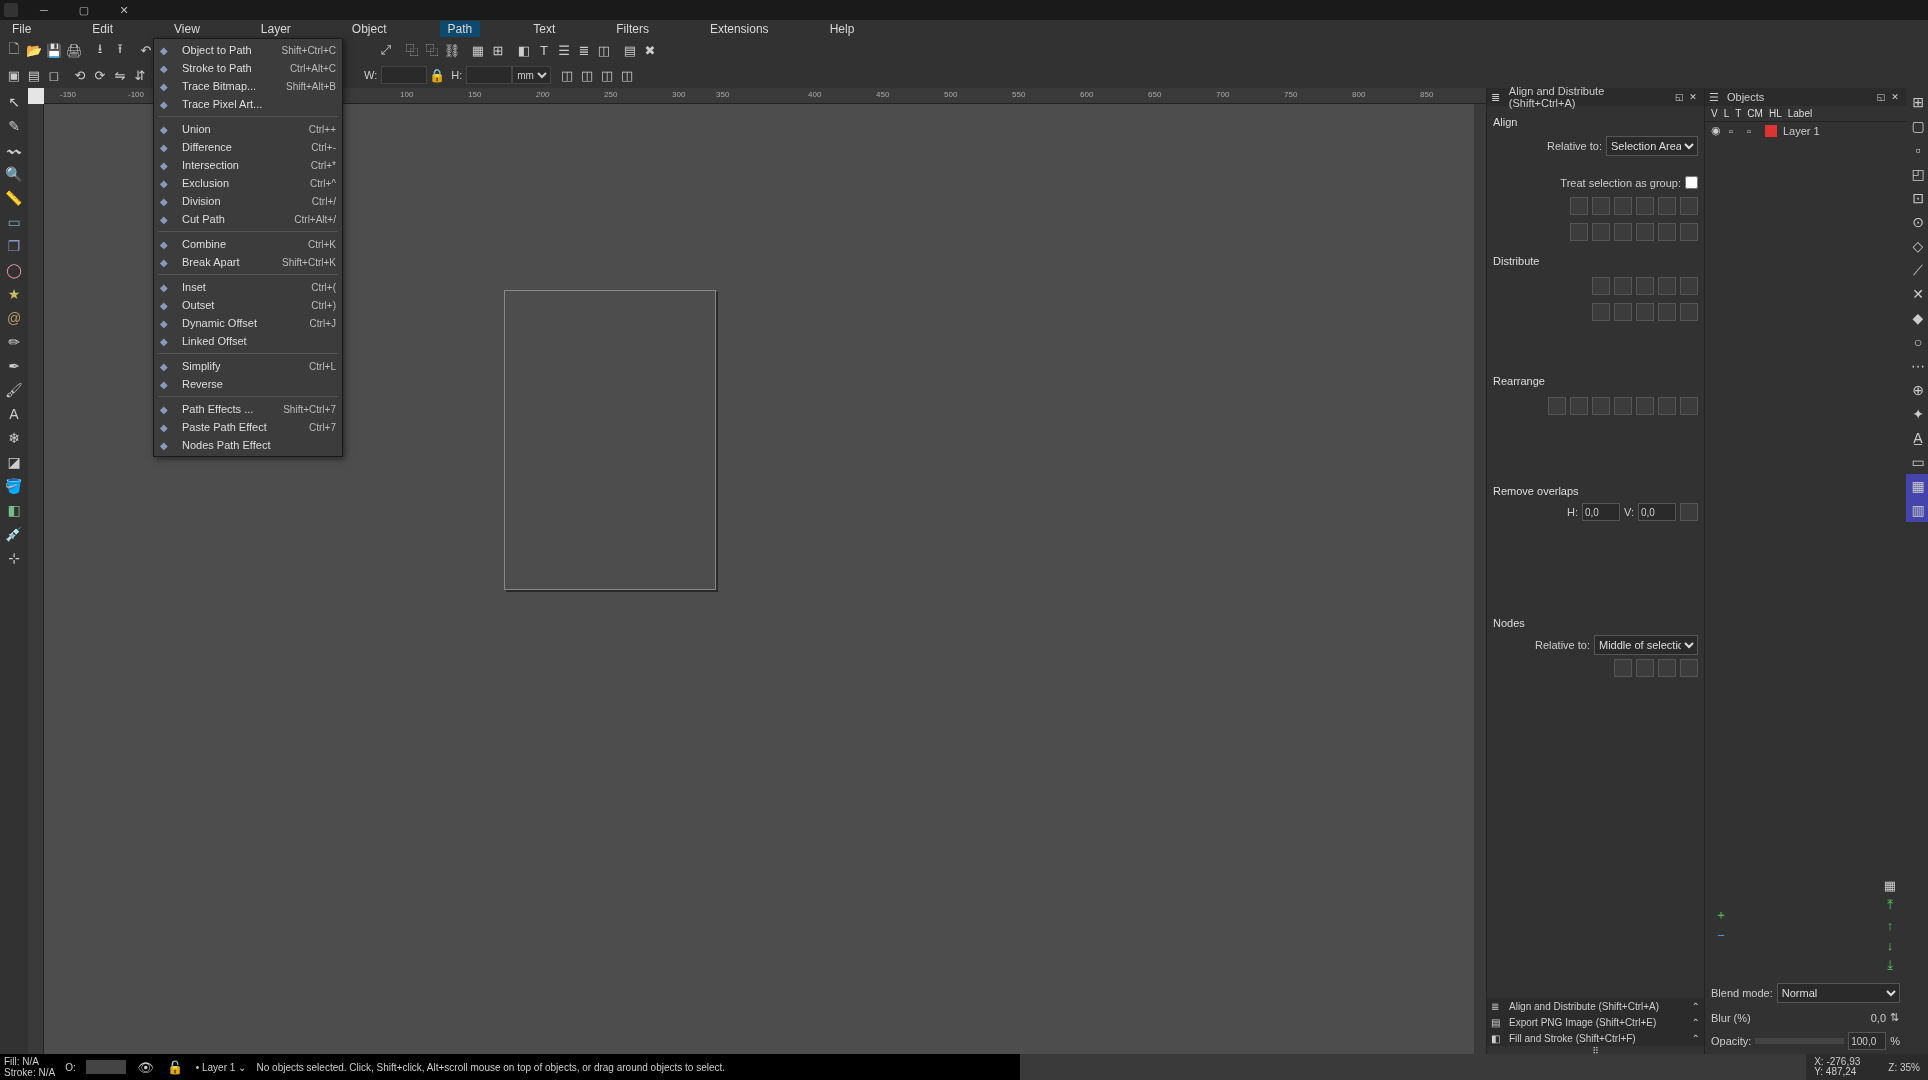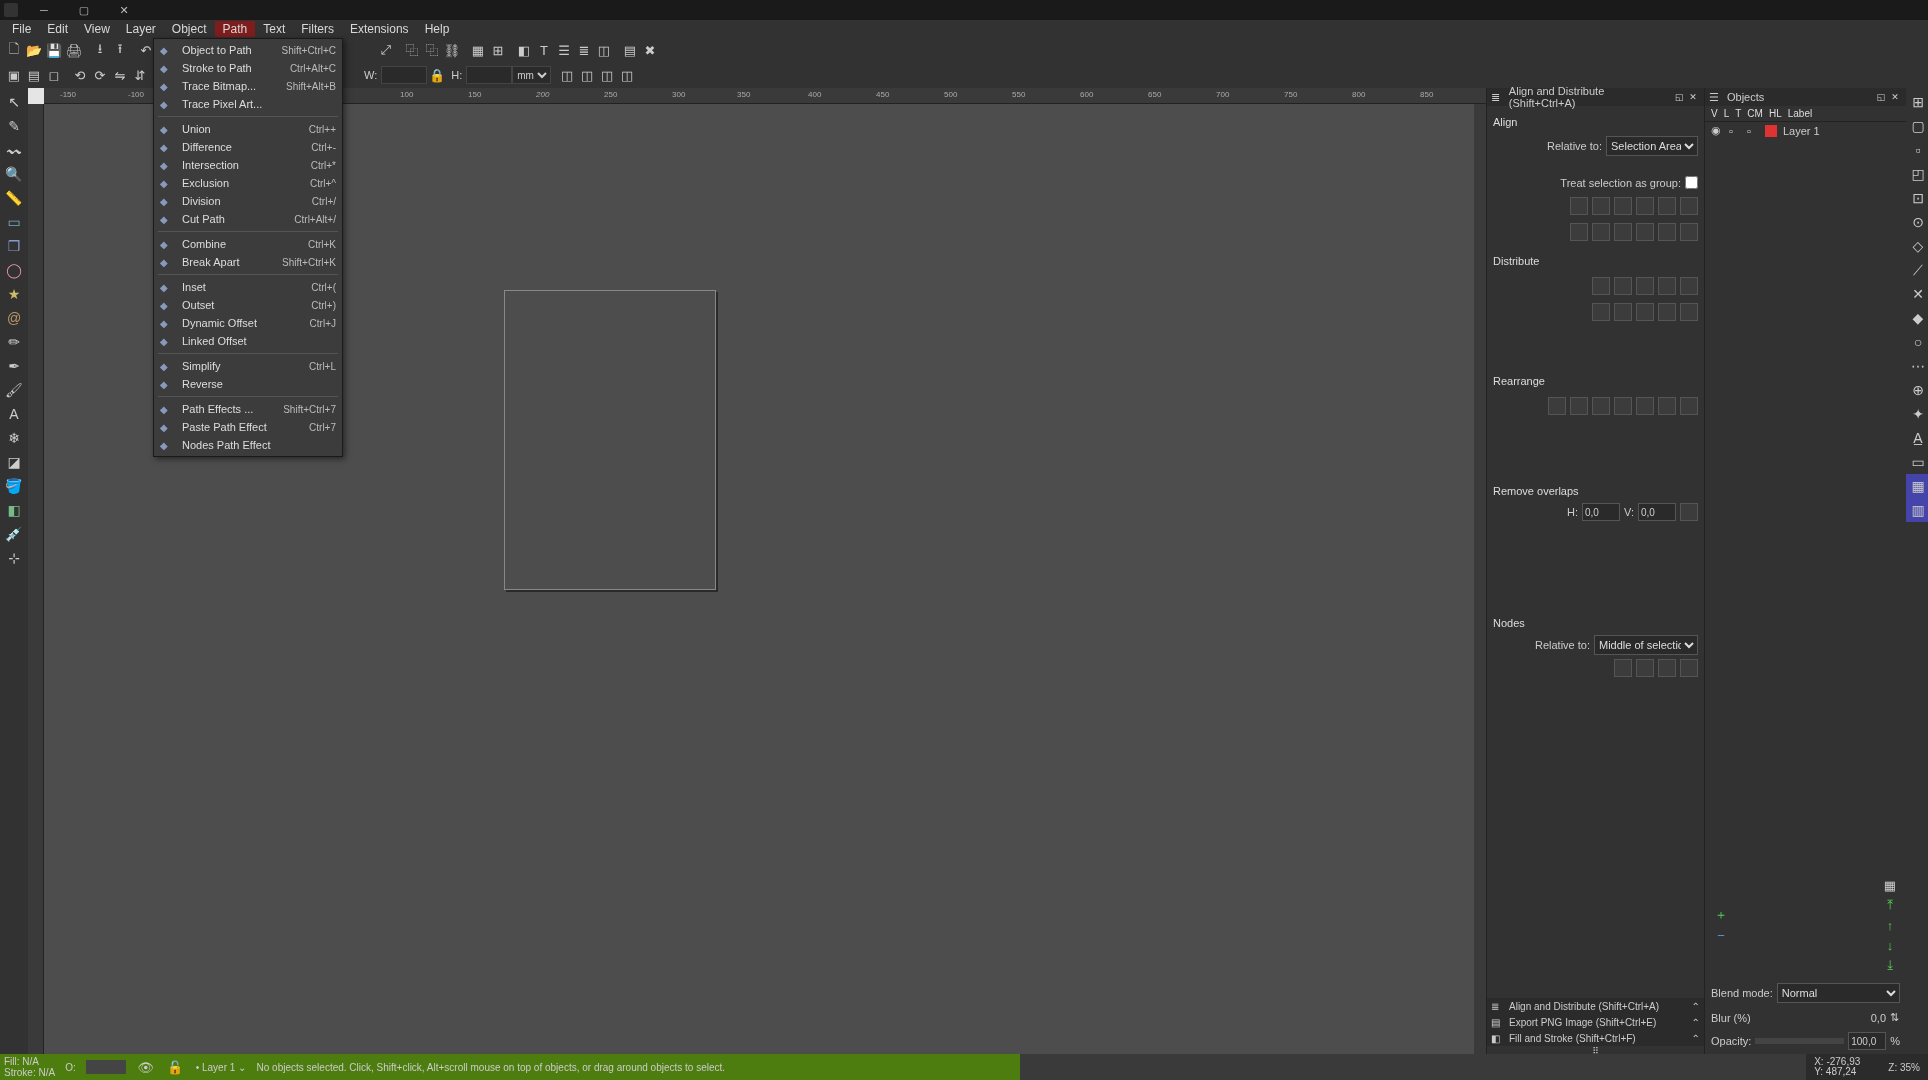--- a/index.html
+++ b/index.html
@@ -1,23 +1,23 @@
 <!DOCTYPE html>
 <html><head>
 <meta charset="utf-8">
 <style>
 * { margin: 0; padding: 0; box-sizing: border-box; user-select: none; }
 body { font-family: "Segoe UI", Tahoma, sans-serif; font-size: 11px; background: #3a3a3a; color: #ccc; width: 1928px; height: 1080px; overflow: hidden; position: relative; }
 .titlebar { height: 20px; background: #1a1a1a; display: flex; align-items: center; padding: 0 4px; }
 .titlebar .logo { width: 14px; height: 14px; margin-right: 6px; background: #333; border-radius: 2px; }
 .titlebar .title { flex: 1; color: #ddd; font-size: 11px; }
 .titlebar .winbtn { width: 40px; height: 20px; display: flex; align-items: center; justify-content: center; color: #bbb; }
-.menubar { height: 18px; background: #323232; display: flex; align-items: center; padding: 0 4px; color: #d8d8d8; font-size: 12px; }
+.menubar { height: 18px; background: #323232; display: flex; align-items: center; padding: 0 4px; color: #d8d8d8; font-size: 12px; gap: 45px; }
 .menubar .mitem { padding: 1px 8px; }
-.menubar .mitem.active { background: #7f1d1d; }
+.menubar .mitem.active { background: #0c4a6e; }
 .toolbar1 { height: 24px; background: #323232; display: flex; align-items: center; padding: 2px 4px; gap: 0; }
 .tb { width: 20px; height: 20px; display: flex; align-items: center; justify-content: center; color: #ccc; font-size: 13px; }
 .tbsep { width: 6px; }
 .toolbar2 { height: 26px; background: #323232; display: flex; align-items: center; padding: 2px 4px; gap: 0; font-size: 11px; }
 .toolbar2 .lbl { color: #ccc; margin: 0 4px; }
 .toolbar2 input[type=text] { width: 46px; height: 18px; background: #2a2a2a; border: 1px solid #444; color: #888; font-size: 10px; padding: 0 2px; }
 .toolbar2 select { height: 18px; background: #2a2a2a; border: 1px solid #444; color: #ccc; font-size: 10px; }
 .workspace { position: absolute; top: 88px; left: 0; right: 0; bottom: 26px; display: flex; }
 .toolbox { width: 28px; background: #323232; display: flex; flex-direction: column; padding-top: 2px; }
 .tool { width: 24px; height: 24px; margin: 0 auto; display: flex; align-items: center; justify-content: center; font-size: 14px; color: #ccc; }
@@ -41,21 +41,21 @@
 .sicon { width: 18px; height: 18px; background: #3c3c3c; border: 1px solid #555; }
 .selbox { background: #2a2a2a; border: 1px solid #555; color: #ddd; height: 20px; font-size: 11px; }
 .spin { width: 38px; height: 18px; background: #2a2a2a; border: 1px solid #555; color: #ccc; font-size: 10px; padding: 0 2px; }
 .collhdr { height: 16px; background: #2b2b2b; display: flex; align-items: center; padding: 0 4px; font-size: 10px; }
 .collhdr .ico { width: 14px; margin-right: 4px; }
 .collhdr .chev { margin-left: auto; }
 .rpanelB { width: 202px; background: #323232; border-left: 1px solid #222; display: flex; flex-direction: column; font-size: 11px; color: #ccc; }
 .layerHdrRow { display: flex; gap: 6px; padding: 2px 6px; color: #ddd; font-size: 10px; border-bottom: 1px solid #222; }
 .layerRow { display: flex; align-items: center; gap: 6px; padding: 2px 6px; }
 .layerRow .vis { width: 12px; }
-.footer { position: absolute; bottom: 0; left: 0; width: 1020px; height: 26px; background: #4d7c0f; display: flex; align-items: center; padding: 0 4px; font-size: 10px; color: #ccc; gap: 10px; }
+.footer { position: absolute; bottom: 0; left: 0; width: 1020px; height: 26px; background: #000000; display: flex; align-items: center; padding: 0 4px; font-size: 10px; color: #ccc; gap: 10px; }
 .footer2 { position: absolute; bottom: 0; right: 0; height: 26px; display: flex; align-items: center; padding: 0 8px; font-size: 10px; color: #ccc; gap: 28px; background: #2b2b2b; }
 .snapbar { width: 22px; background: #323232; display: flex; flex-direction: column; padding-top: 2px; }
 .popup { position: absolute; left: 153px; top: 38px; width: 190px; background: #3c3c3c; border: 1px solid #1a1a1a; box-shadow: 2px 2px 6px rgba(0,0,0,.5); z-index: 100; padding: 2px 0; }
 .pmi { height: 18px; display: flex; align-items: center; padding: 0 6px; font-size: 11px; color: #ddd; white-space: nowrap; }
 .pmi .pico { width: 16px; margin-right: 6px; font-size: 10px; color: #89b; }
 .pmi .plabel { flex: 1; }
 .pmi .accel { color: #bbb; font-size: 10px; }
 .psep { height: 1px; background: #555; margin: 3px 4px; }
 .slider { flex: 1; height: 6px; background: #444; position: relative; }
 </style>
@@ -166,21 +166,21 @@
         <span class="tick" style="left: 16px;">-150</span>
         <span class="tick" style="left: 84px;">-100</span>
         <span class="tick" style="left: 152px;">-50</span>
         <span class="tick" style="left: 220px;">0</span>
         <span class="tick" style="left: 288px;">50</span>
         <span class="tick" style="left: 356px;">100</span>
         <span class="tick" style="left: 424px;">150</span>
         <span class="tick" style="left: 492px; font-style: italic;">200</span>
         <span class="tick" style="left: 560px;">250</span>
         <span class="tick" style="left: 628px;">300</span>
-        <span class="tick" style="left: 693px;">350</span>
+        <span class="tick" style="left: 672px;">350</span>
         <span class="tick" style="left: 764px;">400</span>
         <span class="tick" style="left: 832px;">450</span>
         <span class="tick" style="left: 900px;">500</span>
         <span class="tick" style="left: 968px;">550</span>
         <span class="tick" style="left: 1036px;">600</span>
         <span class="tick" style="left: 1104px;">650</span>
         <span class="tick" style="left: 1172px;">700</span>
         <span class="tick" style="left: 1240px;">750</span>
         <span class="tick" style="left: 1308px;">800</span>
         <span class="tick" style="left: 1376px;">850</span>

